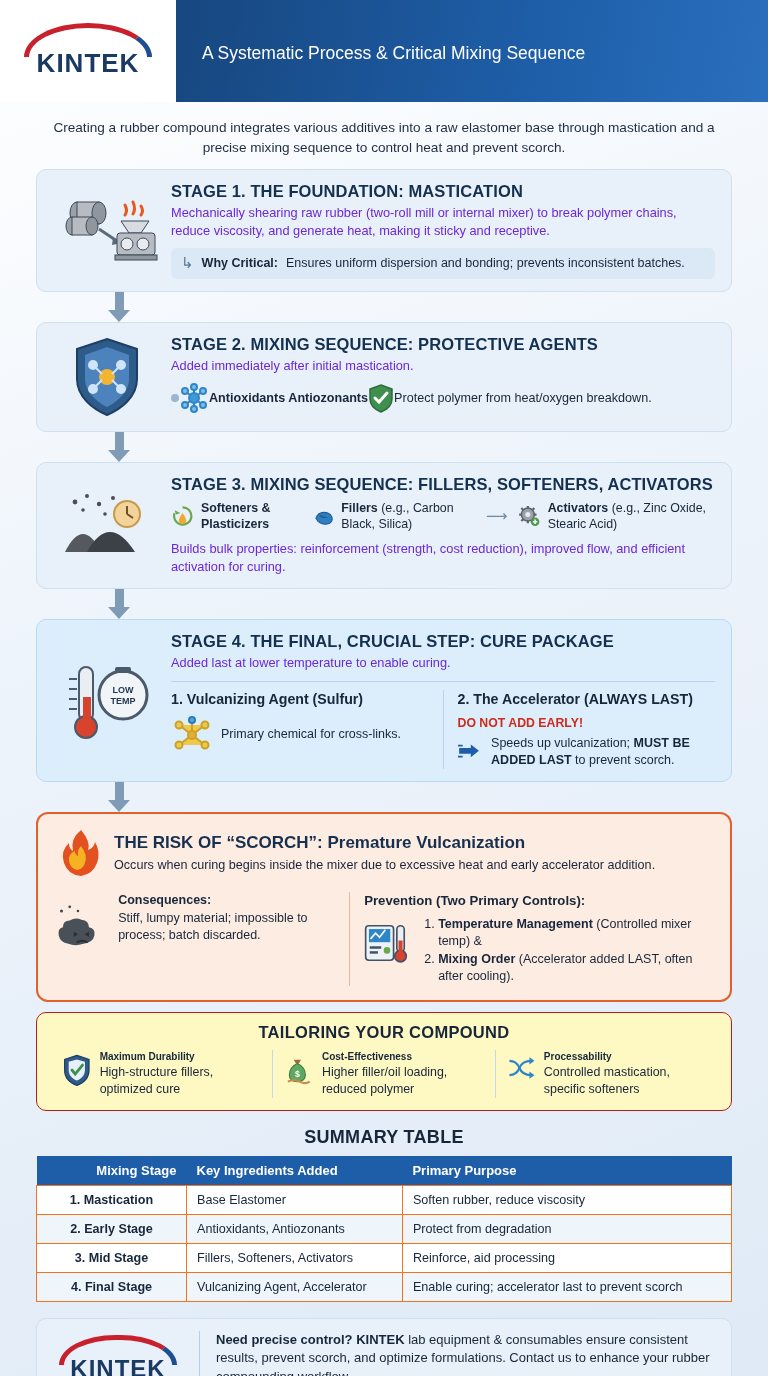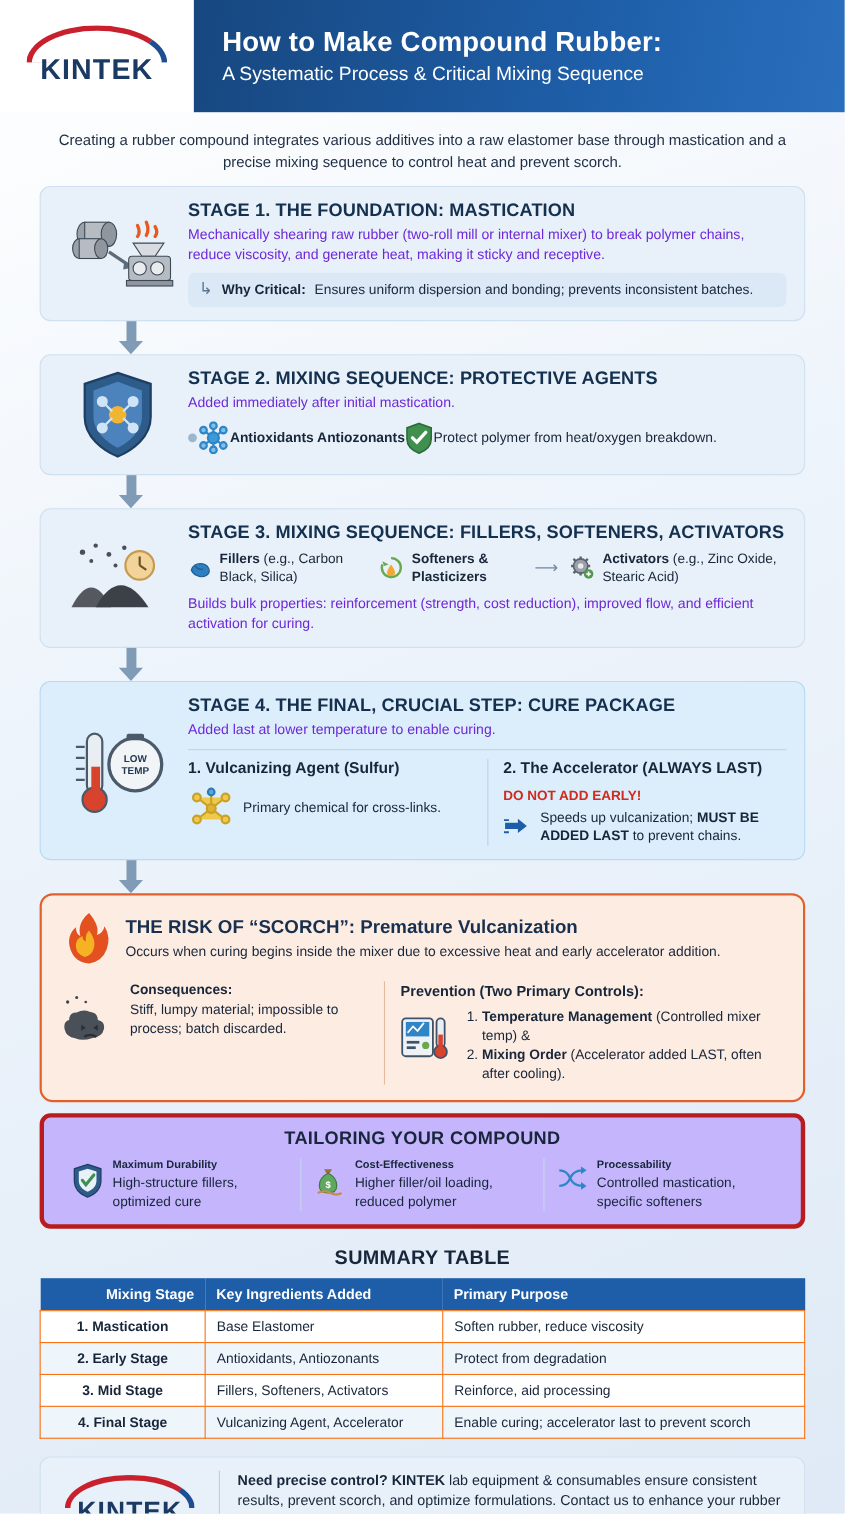--- a/index.html
+++ b/index.html
@@ -76,21 +76,21 @@
   .scorch h3 { margin:0; font-size:17px; font-weight:bold; color:#17304f; }
   .scorch .lead { font-size:12.6px; margin:4px 0 0 0; line-height:1.4; }
   .scorch-top { display:flex; align-items:center; gap:8px; }
   .scorch-grid { display:flex; margin-top:10px; gap:1px; }
   .scorch-left { flex:1.05; display:flex; gap:10px; align-items:flex-start; font-size:12.5px; line-height:1.4; }
   .scorch-right { flex:1.25; border-left:1px solid #e7b99c; padding-left:14px; font-size:12.5px; line-height:1.4; }
   .scorch-right h4 { margin:0 0 5px 0; font-size:13.2px; }
   .scorch ol { margin:0; padding-left:18px; }
 
   
-  .tailor { background:#c4b5fd; border:4px solid #b91c1c; border-radius:10px; margin:0 36px; padding:10px 14px 12px; }
+  .tailor { background:#fef9c3; border:1px solid #b91c1c; border-radius:10px; margin:0 36px; padding:10px 14px 12px; }
   .tailor h3 { margin:0 0 8px 0; text-align:center; font-size:16.5px; letter-spacing:.3px; }
   .tailor-row { display:flex; }
   .tailor-col { flex:1; display:flex; gap:9px; align-items:flex-start; padding:0 12px; font-size:12.4px; line-height:1.35; }
   .tailor-col + .tailor-col { border-left:1px solid #c3d7ea; }
   .tailor-col b { display:block; font-size:10px; margin-bottom:1px; }
 
   
   .sum-title { text-align:center; font-size:18px; font-weight:bold; margin:16px 0 8px 0; letter-spacing:.3px; }
   table { width:calc(100% - 72px); margin:0 36px; border-collapse:collapse; font-size:12.6px; }
   thead th { background:#1e5ea8; color:#fff; font-size:13px; padding:7px 10px; text-align:left; }
@@ -114,21 +114,20 @@
 <body>
 
 <div class="header">
   <div class="logo-box">
     <div class="logo-wrap">
       <div class="logo-arc"></div>
       <div class="logo-text">KINTEK</div>
     </div>
   </div>
   <div class="header-title">
-    <h1>How to Make Compound Rubber:</h1>
     <h2>A Systematic Process &amp; Critical Mixing Sequence</h2>
   </div>
 </div>
 
 <div class="intro">Creating a rubber compound integrates various additives into a raw elastomer base through mastication and a precise mixing sequence to control heat and prevent scorch.</div>
 
 <div class="card stage">
   <div class="icon-col">
     <svg width="104" height="76" viewBox="0 0 104 76">
       <g stroke="#3c4a58" fill="#c9ccd1">
@@ -224,34 +223,34 @@
       <path d="M8 64 Q26 28 44 64 Z" fill="#55595f"></path>
       <path d="M30 64 Q52 24 78 64 Z" fill="#3c4147"></path>
       <circle cx="70" cy="26" r="13" fill="#f2d49b" stroke="#c79a4c" stroke-width="2"></circle>
       <path d="M70 26 L70 18 M70 26 L76 30" stroke="#6b5225" stroke-width="2"></path>
     </svg>
   </div>
   <div class="stage-body">
     <h3>STAGE 3. MIXING SEQUENCE: FILLERS, SOFTENERS, ACTIVATORS</h3>
     <div class="three-col">
       <div class="col">
+        <svg width="32" height="32" viewBox="0 0 32 32">
+          <path d="M16 4 a12 12 0 1 1 -11 8" fill="none" stroke="#6aa84f" stroke-width="3"></path>
+          <path d="M5 8 l2 6 l6 -2 z" fill="#6aa84f"></path>
+          <path d="M16 12 q5 7 5 10 a5 5 0 0 1 -10 0 q0 -3 5 -10 z" fill="#f0a830"></path>
+        </svg>
+        <span><b>Softeners &amp; Plasticizers</b></span>
+      </div>
+      <div class="col">
         <svg width="30" height="30" viewBox="0 0 30 30">
           <path d="M4 18 q3 -8 11 -8 q8 0 11 6 q2 6 -3 9 q-6 3 -12 0 q-5 -2 -7 -7 z" fill="#2e7ec2" stroke="#1f5d93" stroke-width="1.5"></path>
           <path d="M9 13 q4 5 10 4" stroke="#1f5d93" fill="none" stroke-width="1.5"></path>
         </svg>
         <span><b>Fillers</b>
         <span>(e.g., Carbon Black, Silica)</span></span>
-      </div>
-      <div class="col">
-        <svg width="32" height="32" viewBox="0 0 32 32">
-          <path d="M16 4 a12 12 0 1 1 -11 8" fill="none" stroke="#6aa84f" stroke-width="3"></path>
-          <path d="M5 8 l2 6 l6 -2 z" fill="#6aa84f"></path>
-          <path d="M16 12 q5 7 5 10 a5 5 0 0 1 -10 0 q0 -3 5 -10 z" fill="#f0a830"></path>
-        </svg>
-        <span><b>Softeners &amp; Plasticizers</b></span>
       </div>
       <span class="tiny-arrow">⟶</span>
       <div class="col">
         <svg width="32" height="32" viewBox="0 0 32 32">
           <circle cx="15" cy="14" r="9" fill="#9aa1a9" stroke="#5b636c" stroke-width="2"></circle>
           <circle cx="15" cy="14" r="3.5" fill="#e8eaec"></circle>
           <g stroke="#5b636c" stroke-width="3">
             <path d="M15 2 v4 M15 22 v4 M3 14 h4 M23 14 h4 M6 5 l3 3 M24 5 l-3 3 M6 23 l3 -3 M24 23 l-3 -3"></path>
           </g>
           <circle cx="25" cy="24" r="6" fill="#4f9a4f"></circle>
@@ -305,21 +304,21 @@
       </div>
       <div class="cure-col right">
         <h4>2. The Accelerator (ALWAYS LAST)</h4>
         <div class="warn">DO NOT ADD EARLY!</div>
         <div style="display:flex;gap:8px;align-items:flex-start;margin-top:3px;">
           <svg width="44" height="34" viewBox="0 0 44 34">
             <path d="M2 10 h20 v-6 l14 11 l-14 11 v-6 h-20 z" fill="#1e5ea8"></path>
             <path d="M0 6 h8 M0 25 h8" stroke="#1e5ea8" stroke-width="3"></path>
           </svg>
           <span>
-            <span>Speeds up vulcanization; </span><b>MUST BE ADDED LAST</b><span> to prevent chains.</span>
+            <span>Speeds up vulcanization; </span><b>MUST BE ADDED LAST</b><span> to prevent scorch.</span>
           </span>
         </div>
       </div>
     </div>
   </div>
 </div>
 
 <div class="arrow"></div>
 
 <div class="scorch">

